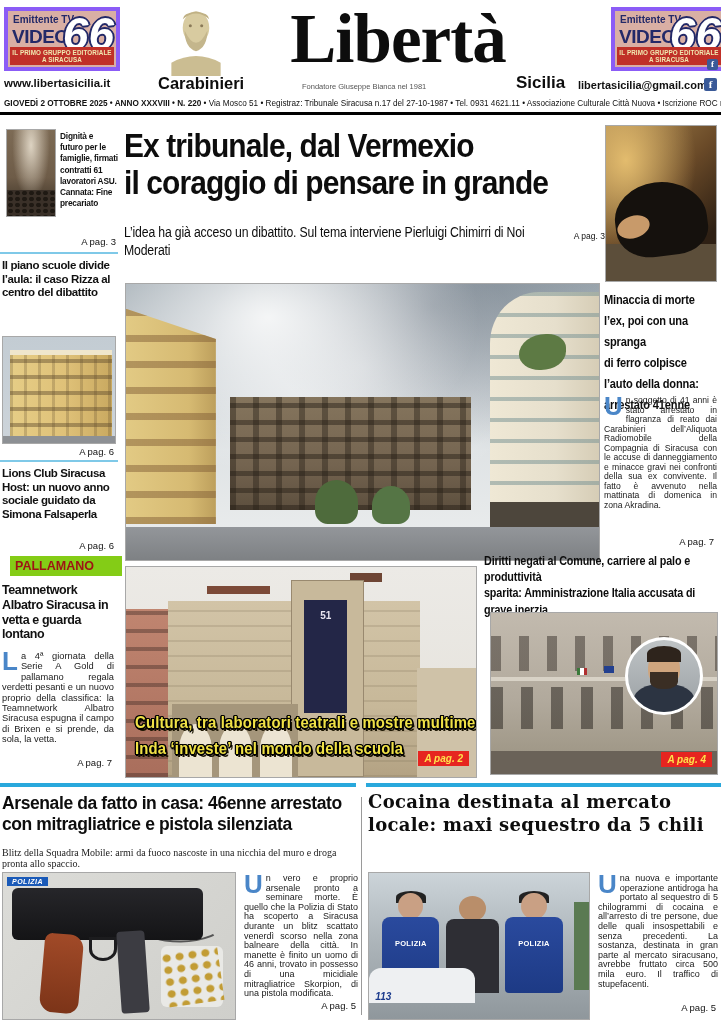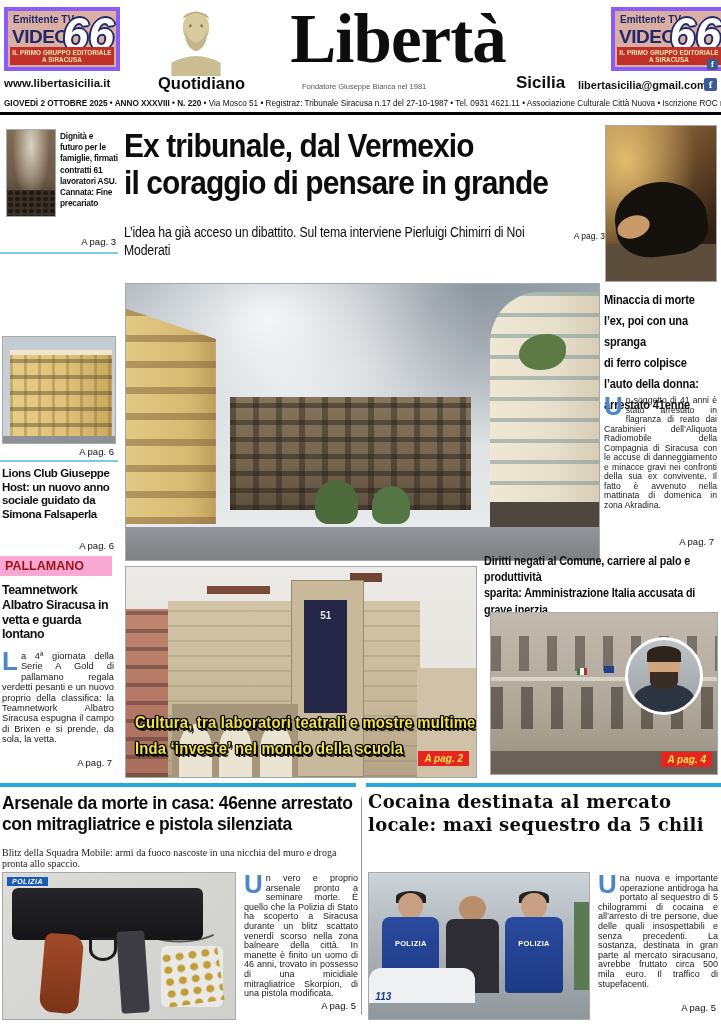--- a/index.html
+++ b/index.html
@@ -54,21 +54,21 @@
      background:linear-gradient(180deg,#c3ccd3 0%,#cdd4da 100%);}
   .a2-bldg{position:absolute;left:6%;right:3%;top:14%;bottom:0;
      background-image:repeating-linear-gradient(0deg,rgba(95,75,45,0.45) 0 4px,transparent 4px 16px),
        repeating-linear-gradient(90deg,rgba(95,75,45,0.25) 0 3px,transparent 3px 14px),
        linear-gradient(90deg,#e6cd86 0%,#dfc178 55%,#c9a960 100%);}
   .a2-cornice{position:absolute;left:6%;right:3%;top:12%;height:5px;background:#efe6cc;}
   .a2-road{position:absolute;left:0;right:0;bottom:0;height:7%;background:#8d9094;}
   .a2-page{left:2px;top:446px;width:112px;}
   .a3-headline{left:2px;top:467px;width:115px;font-size:11.5px;font-weight:bold;line-height:1.18;letter-spacing:-0.4px;}
   .a3-page{left:2px;top:540px;width:112px;}
-  .pall-kicker{left:0;top:556px;width:112px;background:#f9a8d4;color:#9e1215;font-weight:bold;
+  .pall-kicker{left:10px;top:556px;width:112px;background:#84cc16;color:#9e1215;font-weight:bold;
      font-size:12.5px;padding:3px 0 3px 5px;box-sizing:border-box;}
   .pall-headline{left:2px;top:583px;width:116px;font-size:12.5px;font-weight:bold;line-height:1.18;letter-spacing:-0.4px;}
   .pall-body{left:2px;top:651px;width:112px;font-size:9.3px;line-height:10.4px;}
   .pall-page{left:2px;top:757px;width:110px;}
 
   
   .lead-headline{left:124px;top:127px;width:545px;transform:scaleX(0.88);transform-origin:0 0;
      font-size:34px;font-weight:bold;line-height:1.08;letter-spacing:-1px;color:#0d0d0d;}
   .lead-headline span{display:block;}
   .lead-subhead{left:124px;top:223px;width:565px;transform:scaleX(0.79);transform-origin:0 0;
@@ -215,21 +215,21 @@
   <svg class="abs bust" viewBox="0 0 60 76">
     <path d="M4,76 L4,62 Q30,48 56,62 L56,76 Z" fill="#cbbd92"></path>
     <ellipse cx="30" cy="25" rx="14" ry="17" fill="#d8cba0"></ellipse>
     <path d="M16,16 Q30,4 44,16 Q44,10 30,8 Q16,10 16,16 Z" fill="#c0b184"></path>
     <path d="M18,28 Q30,54 42,28 Q42,46 30,50 Q18,46 18,28 Z" fill="#c4b68c"></path>
     <circle cx="24" cy="23" r="1.6" fill="#8a7a58"></circle>
     <circle cx="36" cy="23" r="1.6" fill="#8a7a58"></circle>
   </svg>
 
   <div class="abs masthead">Libertà</div>
-  <div class="abs quotidiano">Quotidiano</div>
+  <div class="abs quotidiano">Carabinieri</div>
   <div class="abs founder">Fondatore Giuseppe Bianca nel 1981</div>
   <div class="abs sicilia">Sicilia</div>
 
   <div class="logo logo-r">
     <div class="logo-line1">Emittente TV</div>
     <div class="logo-video">VIDEO</div>
     <div class="logo-66">66</div>
     <div class="logo-banner">IL PRIMO GRUPPO EDITORIALE A SIRACUSA</div>
   </div>
   <div class="fb fb-corner">f</div>
@@ -242,30 +242,31 @@
   <div class="abs black-rule"></div>
 
   <div class="photo a1-photo">
     <div class="a1-crowd"></div>
   </div>
   <div class="abs a1-headline">Dignità e futuro per le famiglie, firmati contratti 61 lavoratori ASU. Cannata: Fine precariato</div>
   <div class="abs a1-page pagref">A pag. 3</div>
 
   <div class="divider-c" style="left:0;top:252px;width:118px;"></div>
 
+  <div class="abs a2-headline">Il piano scuole divide l’aula: il caso Rizza al centro del dibattito</div>
   <div class="photo a2-photo">
     <div class="a2-bldg"></div>
     <div class="a2-cornice"></div>
     <div class="a2-road"></div>
   </div>
   <div class="abs a2-page pagref">A pag. 6</div>
 
   <div class="divider-c" style="left:0;top:460px;width:118px;"></div>
 
-  <div class="abs a3-headline">Lions Club Giuseppe Host: un nuovo anno sociale guidato da Simona Falsaperla</div>
+  <div class="abs a3-headline">Lions Club Siracusa Host: un nuovo anno sociale guidato da Simona Falsaperla</div>
   <div class="abs a3-page pagref">A pag. 6</div>
 
   <div class="abs pall-kicker">PALLAMANO</div>
   <div class="abs pall-headline">Teamnetwork Albatro Siracusa in vetta e guarda lontano</div>
   <div class="abs pall-body body-txt"><span class="dropcap">L</span><span>a 4ª giornata della Serie A Gold di pallamano regala verdetti pesanti e un nuovo proprio della classifica: la Teamnetwork Albatro Siracusa espugna il campo di Brixen e si prende, da sola, la vetta.</span></div>
   <div class="abs pall-page pagref">A pag. 7</div>
 
   <div class="abs lead-headline">
     <span>Ex tribunale, dal Vermexio</span>
     <span>il coraggio di pensare in grande</span>
@@ -336,21 +337,21 @@
       <div class="pt-beard"></div>
     </div>
     <div class="redbox pz-redbox">A pag. 4</div>
   </div>
 
   <div class="cyanbar bar-l"></div>
   <div class="cyanbar bar-r"></div>
   <div class="vline"></div>
 
   <div class="abs bl-headline">
-    <span>Arsenale da morte in casa: 46enne arrestato</span>
+    <span>Arsenale da fatto in casa: 46enne arrestato</span>
     <span>con mitragliatrice e pistola silenziata</span>
   </div>
   <div class="abs bl-stand">Blitz della Squadra Mobile: armi da fuoco nascoste in una nicchia del muro e droga pronta allo spaccio.</div>
   <div class="photo photo-guns">
     <div class="gn-wire"></div>
     <div class="gn-body"></div>
     <div class="gn-grip"></div>
     <div class="gn-trigger"></div>
     <div class="gn-mag"></div>
     <div class="gn-pad"></div>

